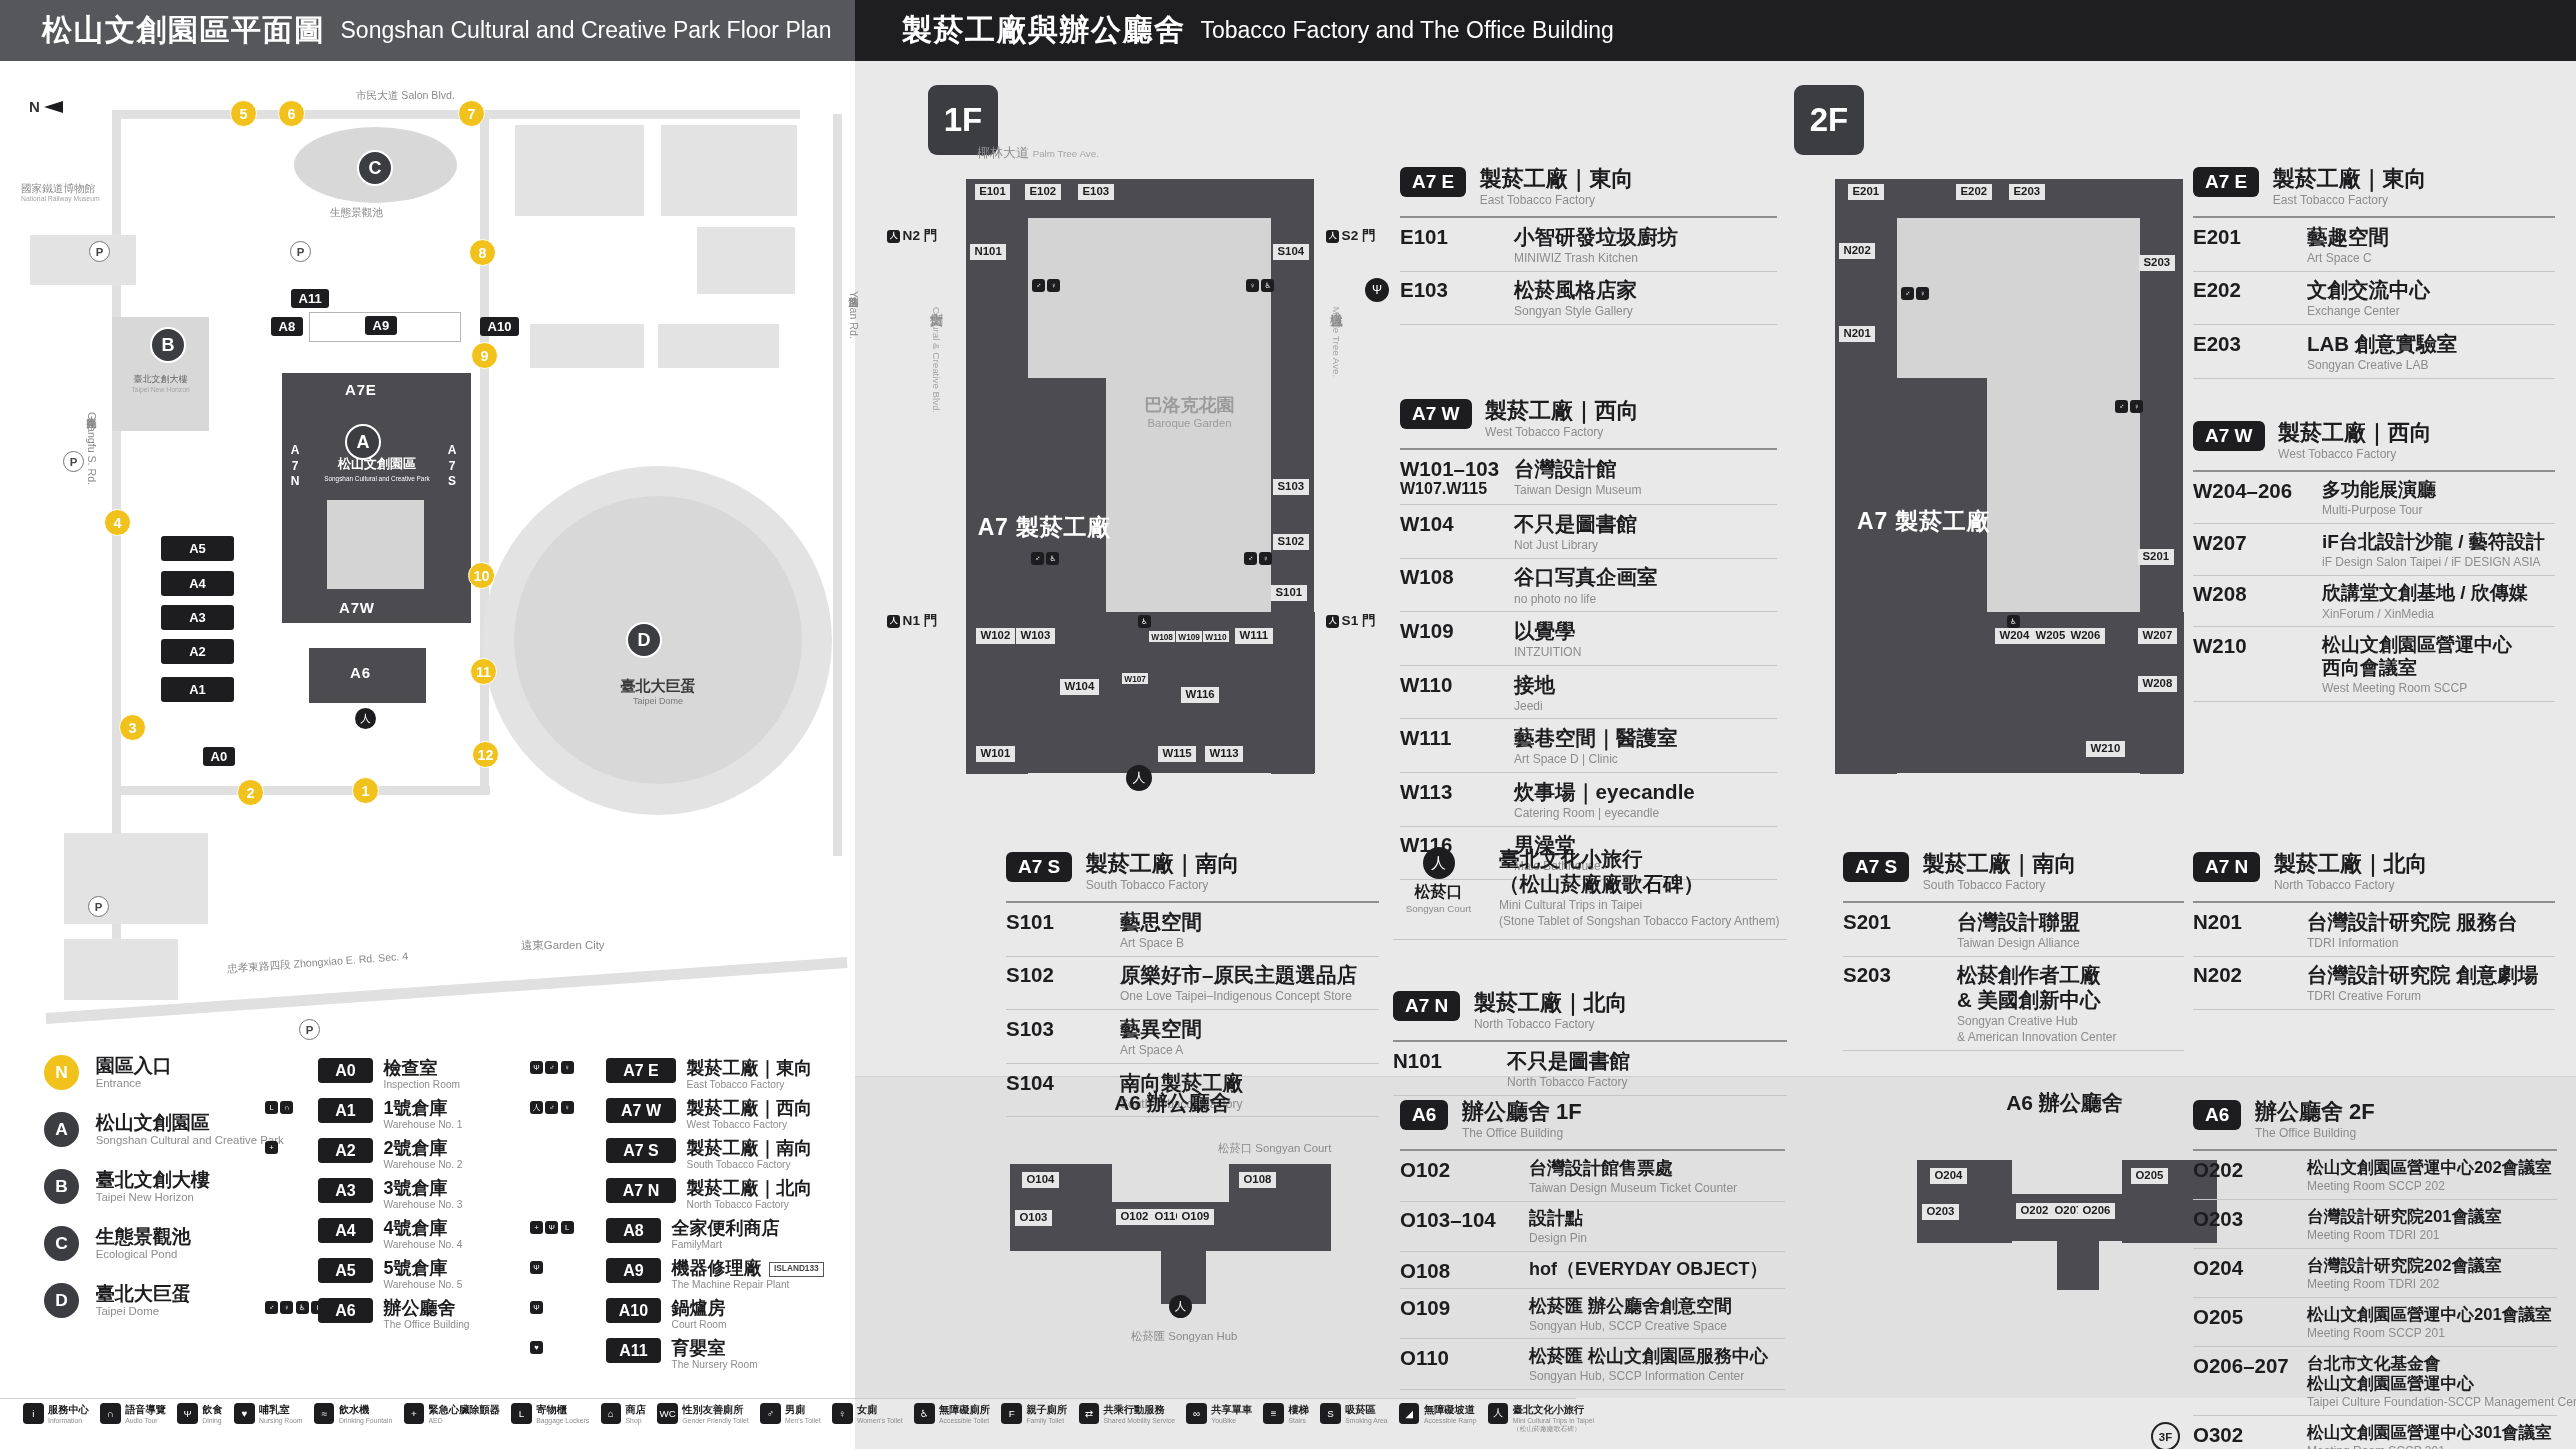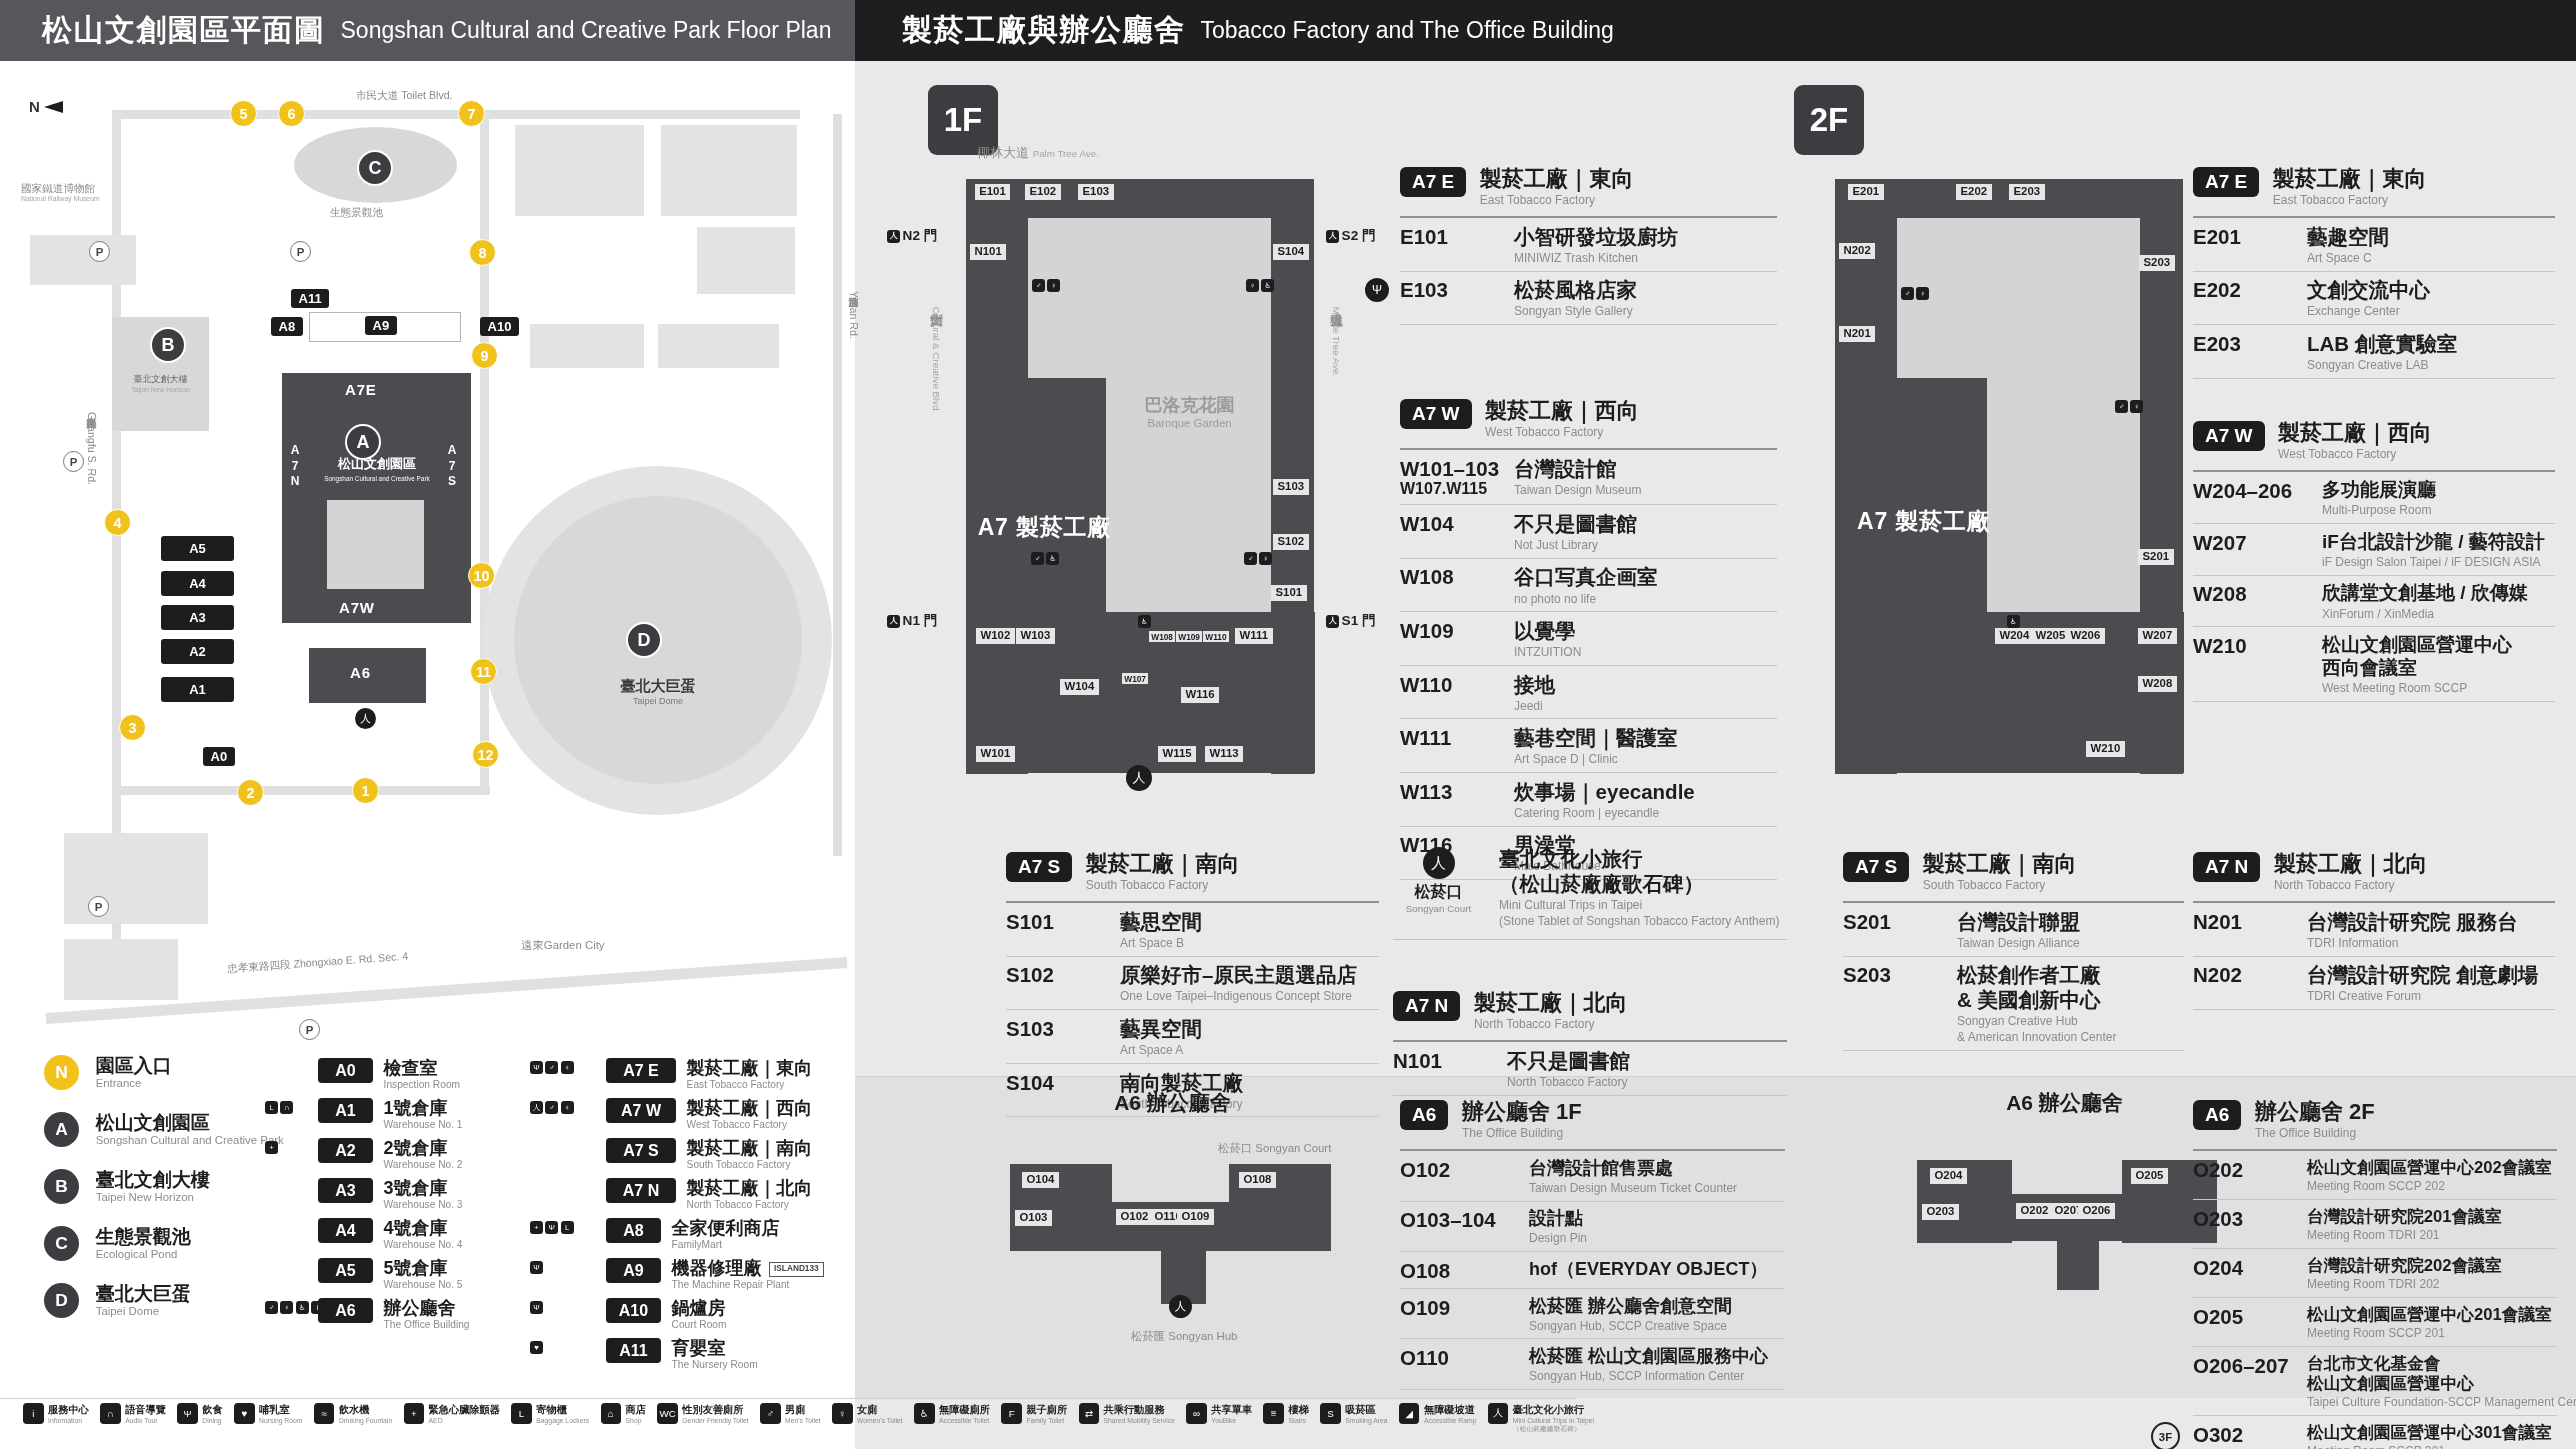--- a/index.html
+++ b/index.html
@@ -132,21 +132,21 @@
     <span class="tri"></span>
   </div>
 
   <div class="road" style="left:114px;top:110px;width:686px;height:9px"></div>
   <div class="road" style="left:112px;top:110px;width:9px;height:883px"></div>
   <div class="road" style="left:480px;top:114px;width:9px;height:674px"></div>
   <div class="road" style="left:114px;top:786px;width:376px;height:9px"></div>
   <div class="road" style="left:833px;top:114px;width:9px;height:742px"></div>
   <div class="road" style="left:45px;top:985px;width:803px;height:10.6px;transform:rotate(-4deg)"></div>
 
-  <div class="map-tiny" style="left:356px;top:89px">市民大道 Toilet Blvd.</div>
+  <div class="map-tiny" style="left:356px;top:89px">市民大道 Salon Blvd.</div>
   <div class="map-tiny street-v" style="left:85px;top:409px">光復南路 Guangfu S. Rd.</div>
   <div class="map-tiny" style="left:227px;top:956px;transform:rotate(-4deg)">忠孝東路四段 Zhongxiao E. Rd. Sec. 4</div>
   <div class="map-tiny street-v" style="left:847px;top:288px">逸仙路 Yixian Rd.</div>
 
   <div class="mblock" style="left:515px;top:125px;width:129px;height:91px"></div>
   <div class="mblock" style="left:661px;top:125px;width:136px;height:91px"></div>
   <div class="mblock" style="left:697px;top:227px;width:98px;height:67px"></div>
   <div class="mblock" style="left:530px;top:324px;width:114px;height:44px"></div>
   <div class="mblock" style="left:658px;top:324px;width:121px;height:44px"></div>
   <div class="mblock" style="left:64px;top:833px;width:144px;height:91px"></div>
@@ -794,21 +794,21 @@
         <div class="sec-tt">
           <div class="sec-zh">製菸工廠｜西向</div>
           <div class="sec-en">West Tobacco Factory</div>
         </div>
       </div>
       <div class="sec-rule"></div>
       <div class="room-row">
         <div class="row-code" style="width: 129px;">W204–206</div>
         <div class="row-name">
           <div class="row-zh" style="font-size: 19px;">多功能展演廳</div>
-          <div class="row-en">Multi-Purpose Room</div>
+          <div class="row-en">Multi-Purpose Tour</div>
         </div>
       </div>
       <div class="room-row">
         <div class="row-code" style="width: 129px;">W207</div>
         <div class="row-name">
           <div class="row-zh" style="font-size: 19px;">iF台北設計沙龍 / 藝符設計</div>
           <div class="row-en">iF Design Salon Taipei / iF DESIGN ASIA</div>
         </div>
       </div>
       <div class="room-row">

